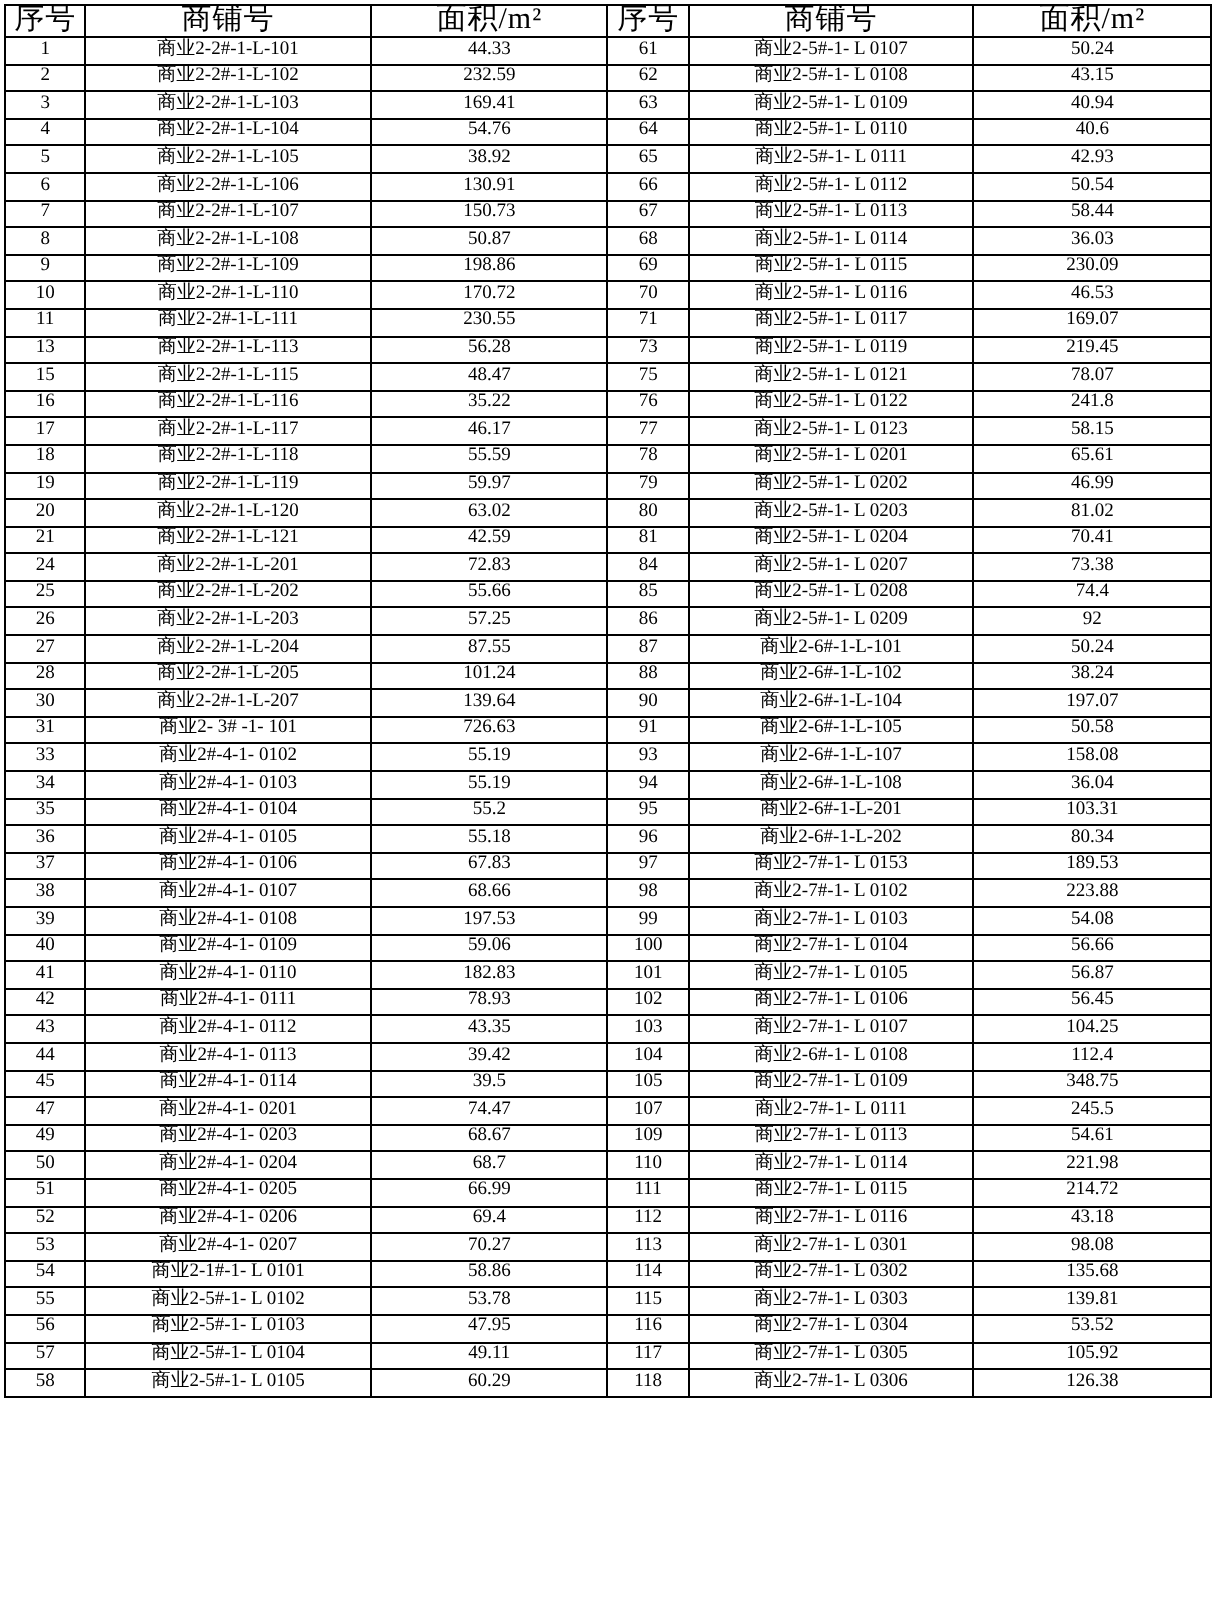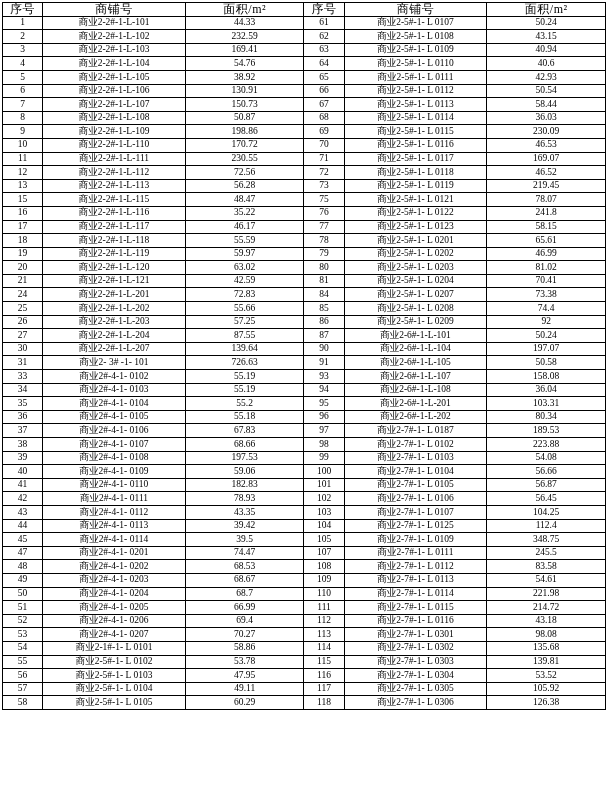--- a/index.html
+++ b/index.html
@@ -34,21 +34,21 @@
     text-align: center;
     vertical-align: middle;
     font-weight: normal;
     white-space: nowrap;
     overflow: hidden;
   }
   col.c-idx { width: 40px; }
   col.c-shop { width: 142px; }
   col.c-area { width: 118px; }
   .hdr td {
-    font-size: 12px;
+    font-size: 15px;
     letter-spacing: 0.5px;
   }
   .cell-idx { font-size: 9.5px; }
   .cell-shop {
     font-size: 9.5px;
     letter-spacing: 0px;
   }
   .cell-area { font-size: 9.5px; }
 </style>
 </head>
@@ -155,28 +155,20 @@
         </tr>
         <tr>
           <td class="cell-idx">11</td>
           <td class="cell-shop">商业2-2#-1-L-111</td>
           <td class="cell-area">230.55</td>
           <td class="cell-idx">71</td>
           <td class="cell-shop">商业2-5#-1- L 0117</td>
           <td class="cell-area">169.07</td>
         </tr>
         <tr>
-          <td class="cell-idx">12</td>
-          <td class="cell-shop">商业2-2#-1-L-112</td>
-          <td class="cell-area">72.56</td>
-          <td class="cell-idx">72</td>
-          <td class="cell-shop">商业2-5#-1- L 0118</td>
-          <td class="cell-area">46.52</td>
-        </tr>
-        <tr>
           <td class="cell-idx">13</td>
           <td class="cell-shop">商业2-2#-1-L-113</td>
           <td class="cell-area">56.28</td>
           <td class="cell-idx">73</td>
           <td class="cell-shop">商业2-5#-1- L 0119</td>
           <td class="cell-area">219.45</td>
         </tr>
         <tr>
           <td class="cell-idx">15</td>
           <td class="cell-shop">商业2-2#-1-L-115</td>
@@ -259,20 +251,28 @@
         </tr>
         <tr>
           <td class="cell-idx">27</td>
           <td class="cell-shop">商业2-2#-1-L-204</td>
           <td class="cell-area">87.55</td>
           <td class="cell-idx">87</td>
           <td class="cell-shop">商业2-6#-1-L-101</td>
           <td class="cell-area">50.24</td>
         </tr>
         <tr>
+          <td class="cell-idx">28</td>
+          <td class="cell-shop">商业2-2#-1-L-205</td>
+          <td class="cell-area">101.24</td>
+          <td class="cell-idx">88</td>
+          <td class="cell-shop">商业2-6#-1-L-102</td>
+          <td class="cell-area">38.24</td>
+        </tr>
+        <tr>
           <td class="cell-idx">30</td>
           <td class="cell-shop">商业2-2#-1-L-207</td>
           <td class="cell-area">139.64</td>
           <td class="cell-idx">90</td>
           <td class="cell-shop">商业2-6#-1-L-104</td>
           <td class="cell-area">197.07</td>
         </tr>
         <tr>
           <td class="cell-idx">31</td>
           <td class="cell-shop">商业2- 3# -1- 101</td>
@@ -311,21 +311,21 @@
           <td class="cell-area">55.18</td>
           <td class="cell-idx">96</td>
           <td class="cell-shop">商业2-6#-1-L-202</td>
           <td class="cell-area">80.34</td>
         </tr>
         <tr>
           <td class="cell-idx">37</td>
           <td class="cell-shop">商业2#-4-1- 0106</td>
           <td class="cell-area">67.83</td>
           <td class="cell-idx">97</td>
-          <td class="cell-shop">商业2-7#-1- L 0187</td>
+          <td class="cell-shop">商业2-7#-1- L 0153</td>
           <td class="cell-area">189.53</td>
         </tr>
         <tr>
           <td class="cell-idx">38</td>
           <td class="cell-shop">商业2#-4-1- 0107</td>
           <td class="cell-area">68.66</td>
           <td class="cell-idx">98</td>
           <td class="cell-shop">商业2-7#-1- L 0102</td>
           <td class="cell-area">223.88</td>
         </tr>
@@ -367,48 +367,40 @@
           <td class="cell-area">43.35</td>
           <td class="cell-idx">103</td>
           <td class="cell-shop">商业2-7#-1- L 0107</td>
           <td class="cell-area">104.25</td>
         </tr>
         <tr>
           <td class="cell-idx">44</td>
           <td class="cell-shop">商业2#-4-1- 0113</td>
           <td class="cell-area">39.42</td>
           <td class="cell-idx">104</td>
-          <td class="cell-shop">商业2-7#-1- L 0125</td>
+          <td class="cell-shop">商业2-6#-1- L 0108</td>
           <td class="cell-area">112.4</td>
         </tr>
         <tr>
           <td class="cell-idx">45</td>
           <td class="cell-shop">商业2#-4-1- 0114</td>
           <td class="cell-area">39.5</td>
           <td class="cell-idx">105</td>
           <td class="cell-shop">商业2-7#-1- L 0109</td>
           <td class="cell-area">348.75</td>
         </tr>
         <tr>
           <td class="cell-idx">47</td>
           <td class="cell-shop">商业2#-4-1- 0201</td>
           <td class="cell-area">74.47</td>
           <td class="cell-idx">107</td>
           <td class="cell-shop">商业2-7#-1- L 0111</td>
           <td class="cell-area">245.5</td>
         </tr>
         <tr>
-          <td class="cell-idx">48</td>
-          <td class="cell-shop">商业2#-4-1- 0202</td>
-          <td class="cell-area">68.53</td>
-          <td class="cell-idx">108</td>
-          <td class="cell-shop">商业2-7#-1- L 0112</td>
-          <td class="cell-area">83.58</td>
-        </tr>
-        <tr>
           <td class="cell-idx">49</td>
           <td class="cell-shop">商业2#-4-1- 0203</td>
           <td class="cell-area">68.67</td>
           <td class="cell-idx">109</td>
           <td class="cell-shop">商业2-7#-1- L 0113</td>
           <td class="cell-area">54.61</td>
         </tr>
         <tr>
           <td class="cell-idx">50</td>
           <td class="cell-shop">商业2#-4-1- 0204</td>

